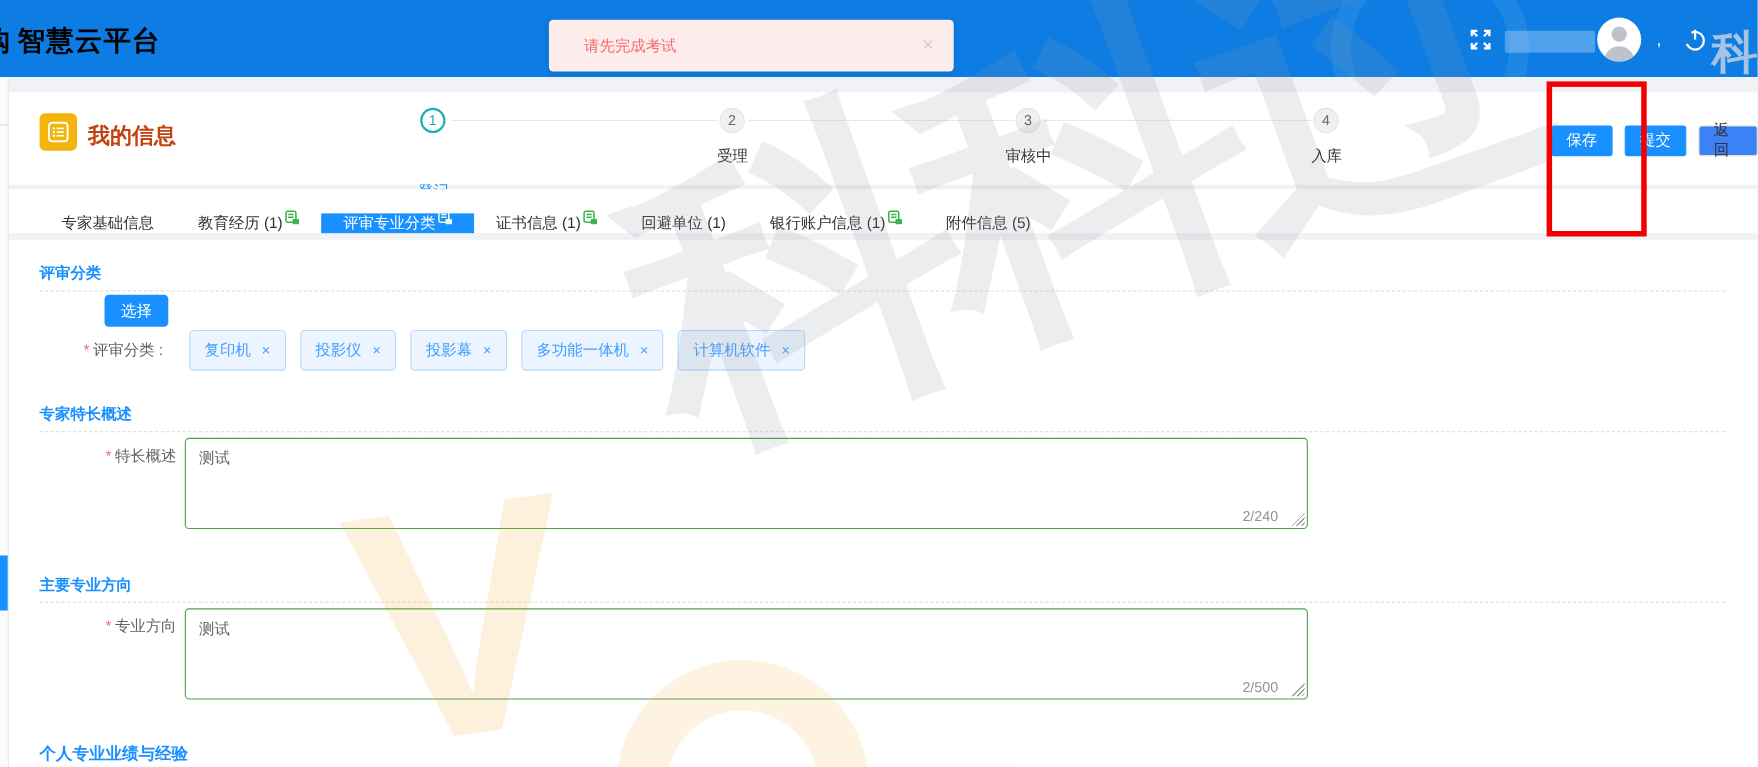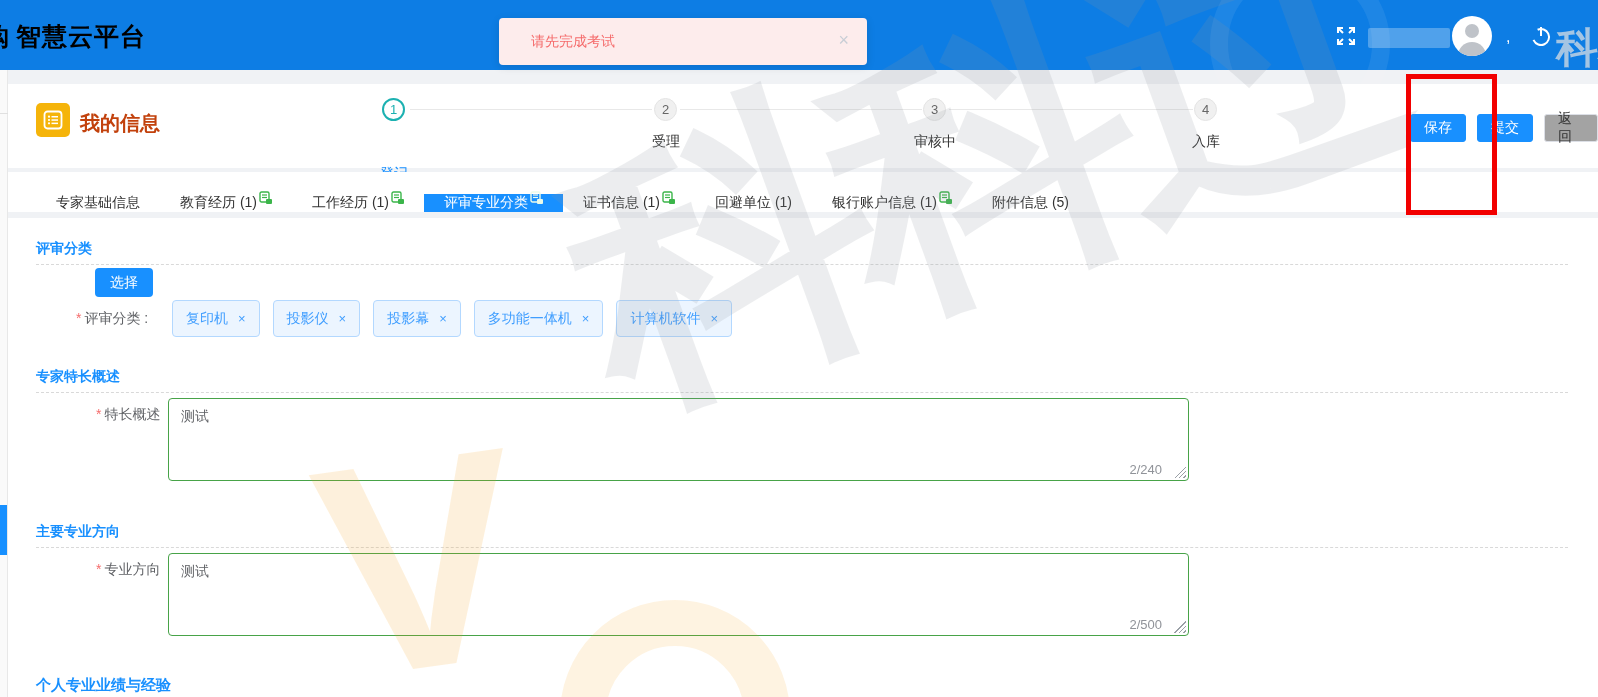--- a/index.html
+++ b/index.html
@@ -41,21 +41,21 @@
 
   .step-circle { position:absolute; top:14px; width:23px; height:23px; border-radius:50%; font-size:13px; display:flex; align-items:center; justify-content:center; }
   .step-active { border:2px solid #1cb1b1; color:#1cb1b1; background:#fff; }
   .step-idle { background:#f0f0f0; color:#666; border:1px solid #e4e4e4; }
   .step-label { position:absolute; top:49px; font-size:14px; color:#333; }
   .step-label.active { color:#1890ff;margin-top:32px; }
   .step-line { position:absolute; top:25px; height:1px; background:#e8e8e8; }
 
   .btn { position:absolute; top:30px; height:28px; padding:0 13px; font-size:14px; border-radius:3px; display:flex; align-items:center; cursor:pointer;margin-left:48px; }
   .btn-primary { background:#1890ff; color:#fff; border:1px solid #1890ff; }
-  .btn-plain { background:#a3a3a3; color:#333; border:1px solid #dcdfe6; }
+  .btn-plain { background:#3b82f6; color:#333; border:1px solid #dcdfe6; }
 
   .annotation-box { position:absolute; left:1406px; top:74px; width:91px; height:141px; border:5px solid #f20000; z-index:50; pointer-events:none; }
 
   
   .tabbar { position:absolute; left:8px; top:172px; width:1590px; height:40px; background:#fff; display:flex; align-items:flex-end; z-index:3; padding-left:28px; }
   .tab { position:relative; display:flex; align-items:center; padding:0 20px; font-size:14px; color:#333; cursor:pointer; white-space:nowrap; }
   .tab .sup-icon { margin-left:2px; margin-top:-12px; color:#3bb54a; }
   .tab.active { background:#1890ff; color:#fff; }
   .tab.active .sup-icon { color:#eafbea; }
 
@@ -173,31 +173,20 @@
       <span>教育经历 (1)</span>
       <span class="sup-icon">
         <svg width="13" height="13" viewBox="0 0 13 13">
           <rect x="1" y="1" width="9" height="10" rx="1.5" fill="none" stroke="currentColor" stroke-width="1.4"></rect>
           <line x1="3" y1="4" x2="8" y2="4" stroke="currentColor" stroke-width="1.2"></line>
           <line x1="3" y1="6.5" x2="8" y2="6.5" stroke="currentColor" stroke-width="1.2"></line>
           <rect x="7" y="8" width="6" height="5" rx="1" fill="currentColor"></rect>
         </svg>
       </span>
     </div>
-  <div class="tab">
-      <span>工作经历 (1)</span>
-      <span class="sup-icon">
-        <svg width="13" height="13" viewBox="0 0 13 13">
-          <rect x="1" y="1" width="9" height="10" rx="1.5" fill="none" stroke="currentColor" stroke-width="1.4"></rect>
-          <line x1="3" y1="4" x2="8" y2="4" stroke="currentColor" stroke-width="1.2"></line>
-          <line x1="3" y1="6.5" x2="8" y2="6.5" stroke="currentColor" stroke-width="1.2"></line>
-          <rect x="7" y="8" width="6" height="5" rx="1" fill="currentColor"></rect>
-        </svg>
-      </span>
-    </div>
   <div class="tab active">
       <span>评审专业分类</span>
       <span class="sup-icon">
         <svg width="13" height="13" viewBox="0 0 13 13">
           <rect x="1" y="1" width="9" height="10" rx="1.5" fill="none" stroke="currentColor" stroke-width="1.4"></rect>
           <line x1="3" y1="4" x2="8" y2="4" stroke="currentColor" stroke-width="1.2"></line>
           <line x1="3" y1="6.5" x2="8" y2="6.5" stroke="currentColor" stroke-width="1.2"></line>
           <rect x="7" y="8" width="6" height="5" rx="1" fill="currentColor"></rect>
         </svg>
       </span>

